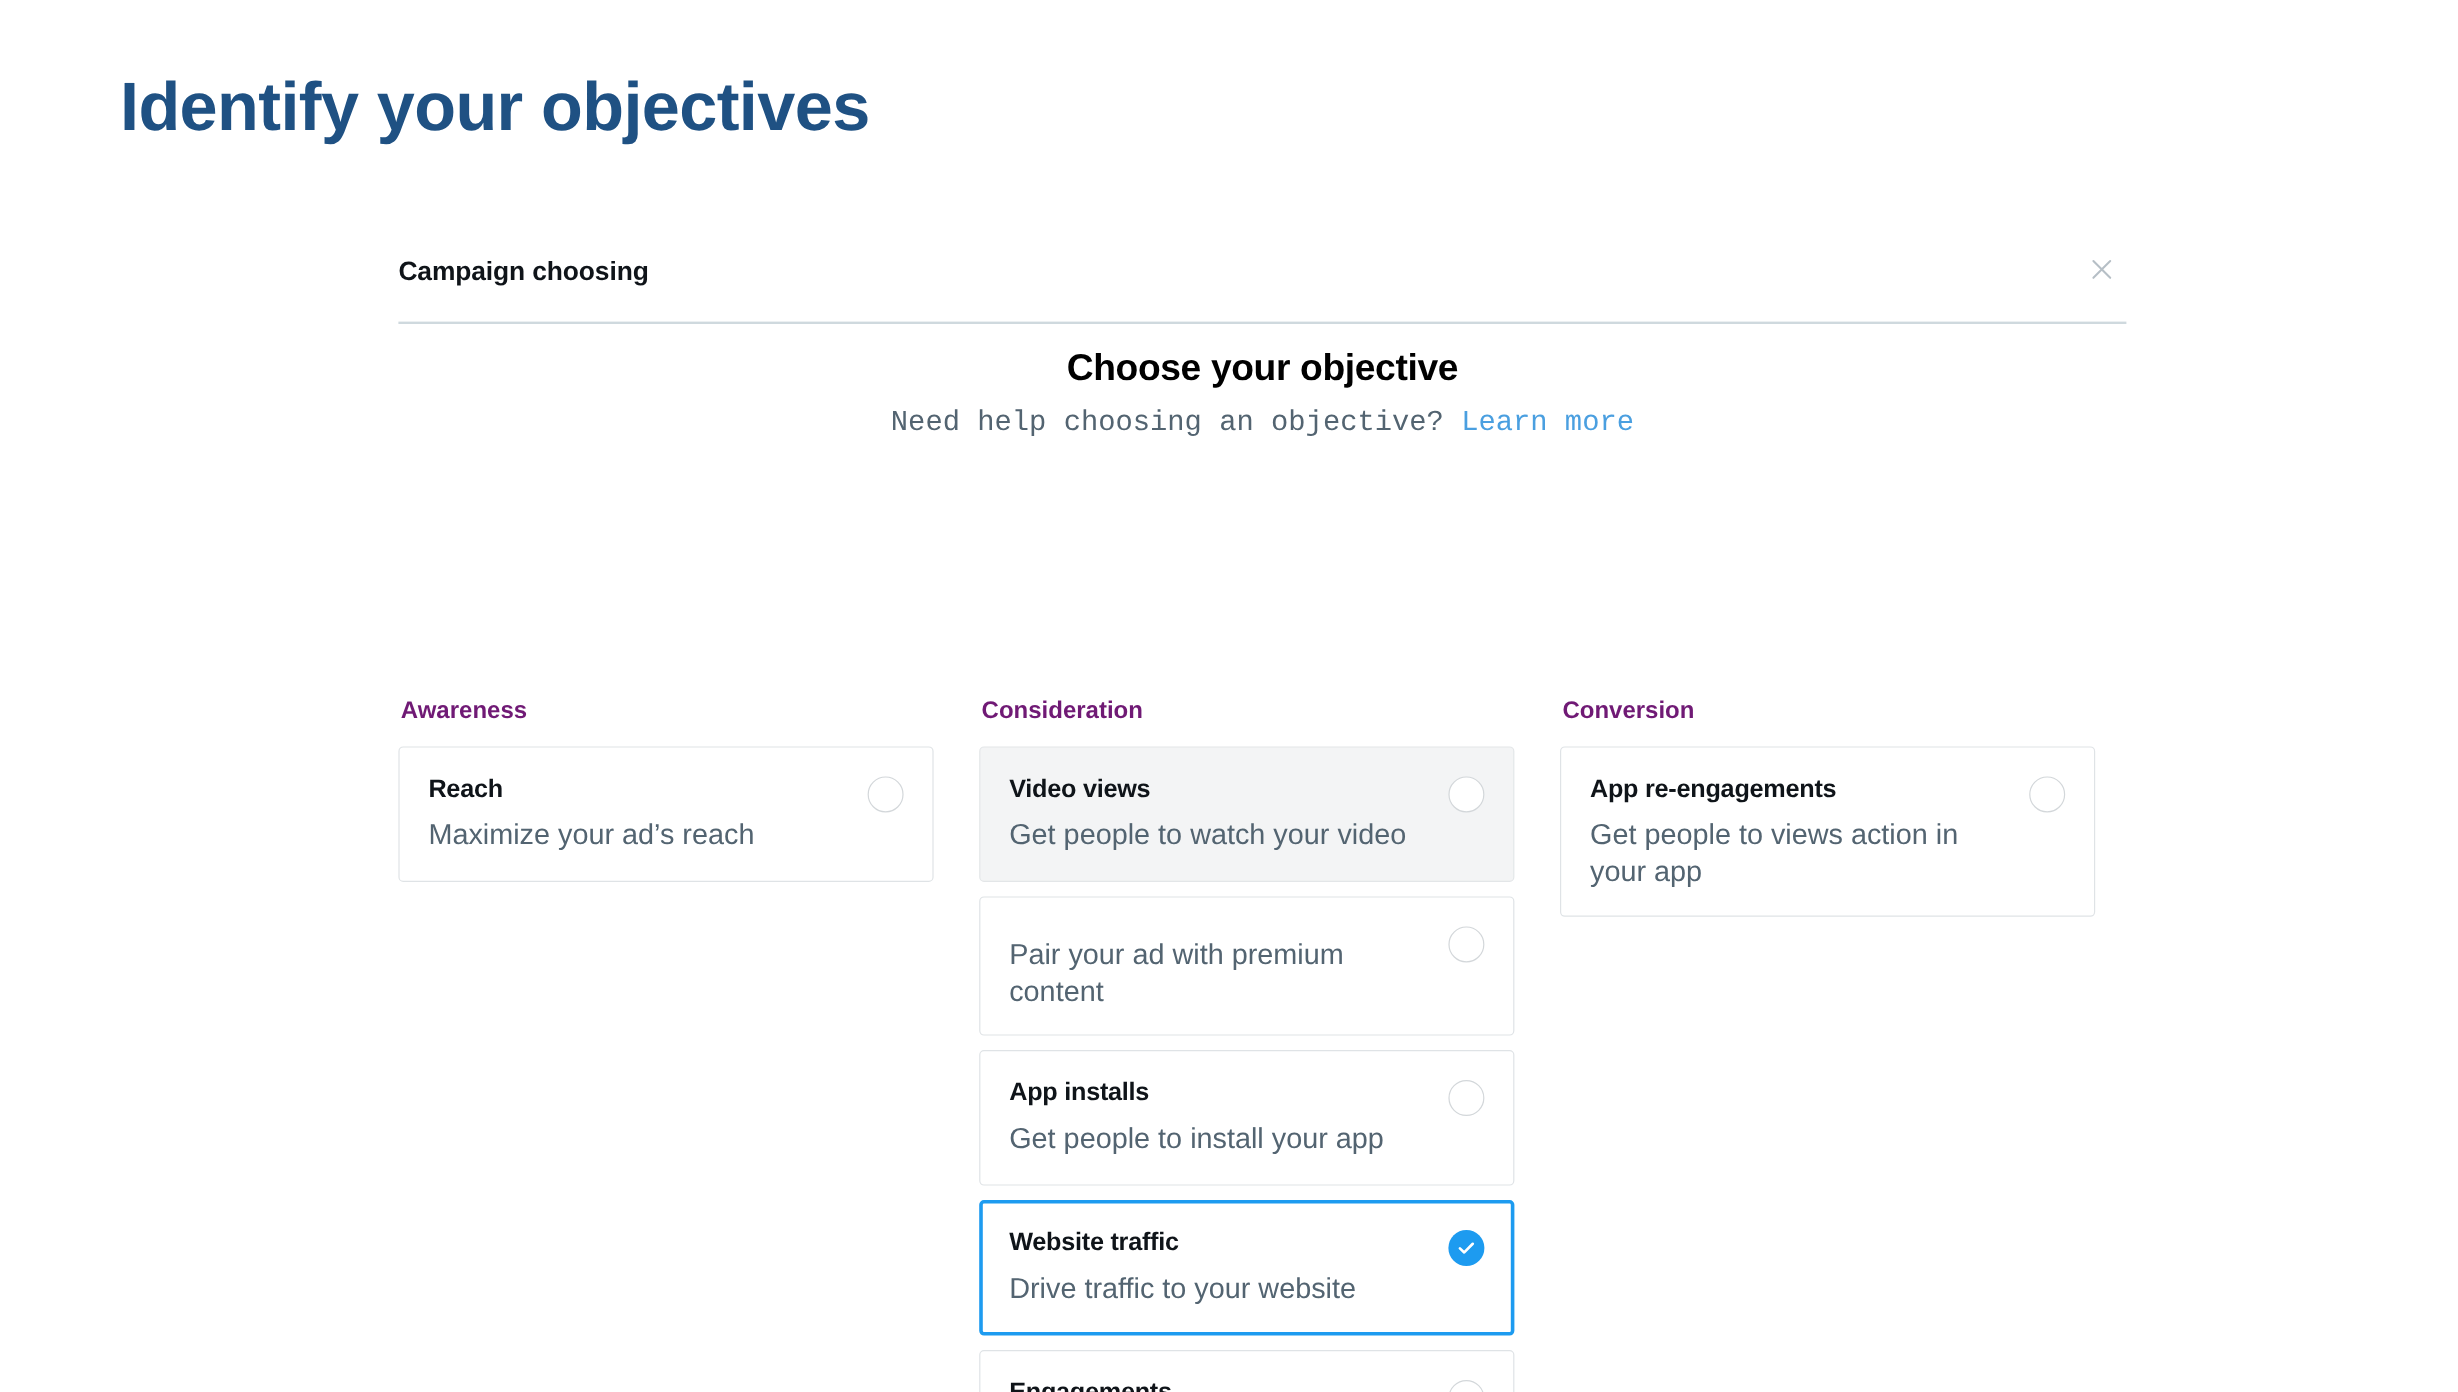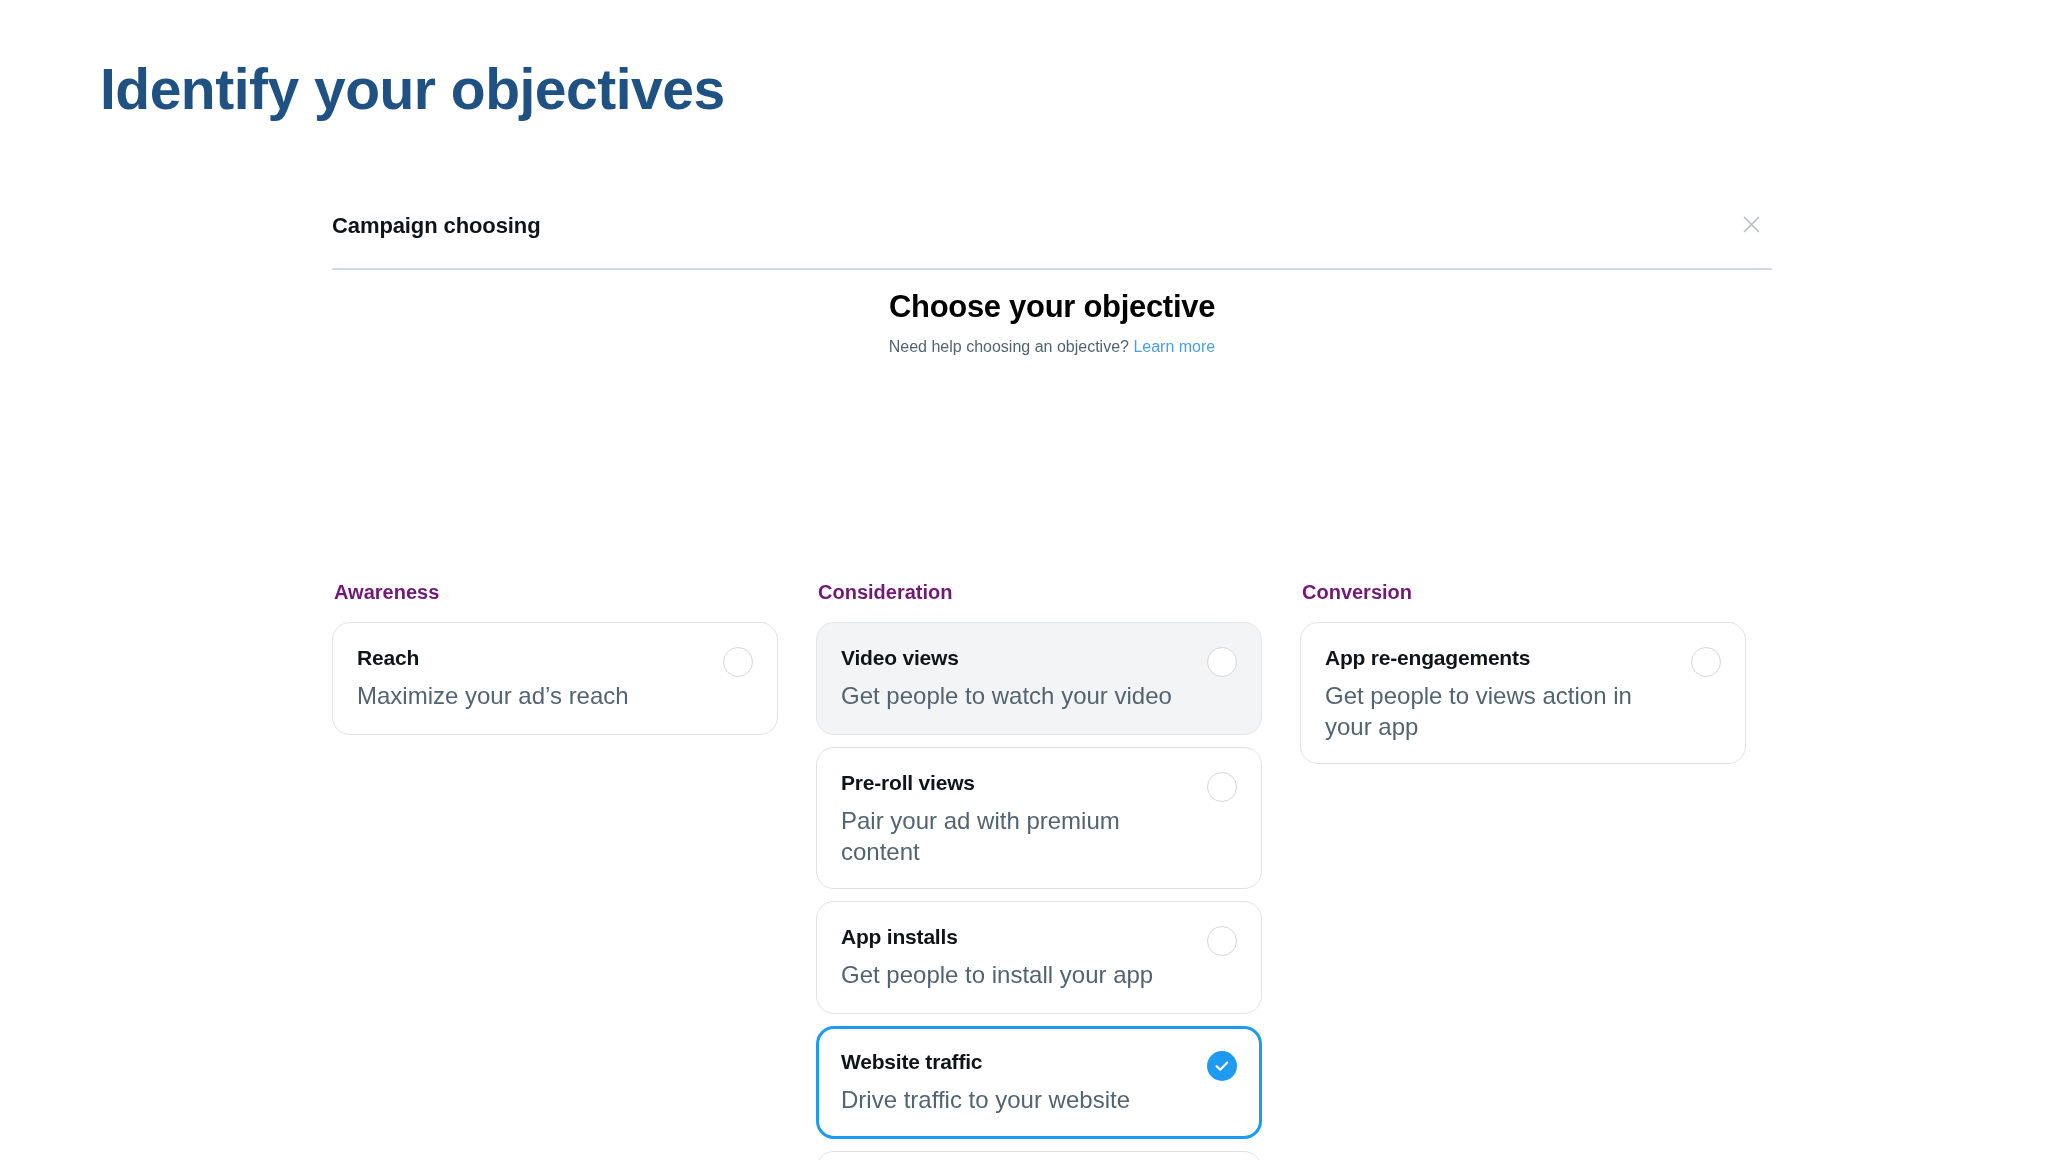--- a/index.html
+++ b/index.html
@@ -87,23 +87,24 @@
   .objective-heading h2 {
     margin: 0;
     font-size: 31px;
     font-weight: 700;
     color: #000000;
     letter-spacing: -0.3px;
     line-height: 1.25;
   }
   .objective-subtitle {
     margin-top: 10px;
-    font-size: 16px;
+    font-size: 24px;
     color: #536471;
     line-height: 1.3;
+    font-family: Liberation Mono, monospace;
   }
   .objective-subtitle .learn-more {
     color: #4A9FE0;
     text-decoration: none;
     cursor: pointer;
   }
 
   
   .columns {
     position: absolute;
@@ -125,21 +126,21 @@
     font-weight: bold;
   }
 
   
   .card {
     position: relative;
     box-sizing: border-box;
     width: 446px;
     min-height: 113px;
     border: 1px solid #DFE3E6;
-    border-radius: 18px;
+    border-radius: 4px;
     background: #ffffff;
     padding: 22px 24px 20px 24px;
     margin-bottom: 12px;
     cursor: pointer;
   }
   .card.hovered {
     background: #F3F4F5;
     border-color: #E3E6E8;
   }
   .card.selected {
@@ -227,21 +228,20 @@
     <div class="column">
       <div class="column-title">Consideration</div>
 
       <div class="card hovered">
         <div class="card-title">Video views</div>
         <div class="card-desc">Get people to watch your video</div>
         <div class="radio"></div>
       </div>
 
       <div class="card">
-        <div class="card-title">Pre-roll views</div>
         <div class="card-desc">Pair your ad with premium content</div>
         <div class="radio"></div>
       </div>
 
       <div class="card">
         <div class="card-title">App installs</div>
         <div class="card-desc">Get people to install your app</div>
         <div class="radio"></div>
       </div>
 

